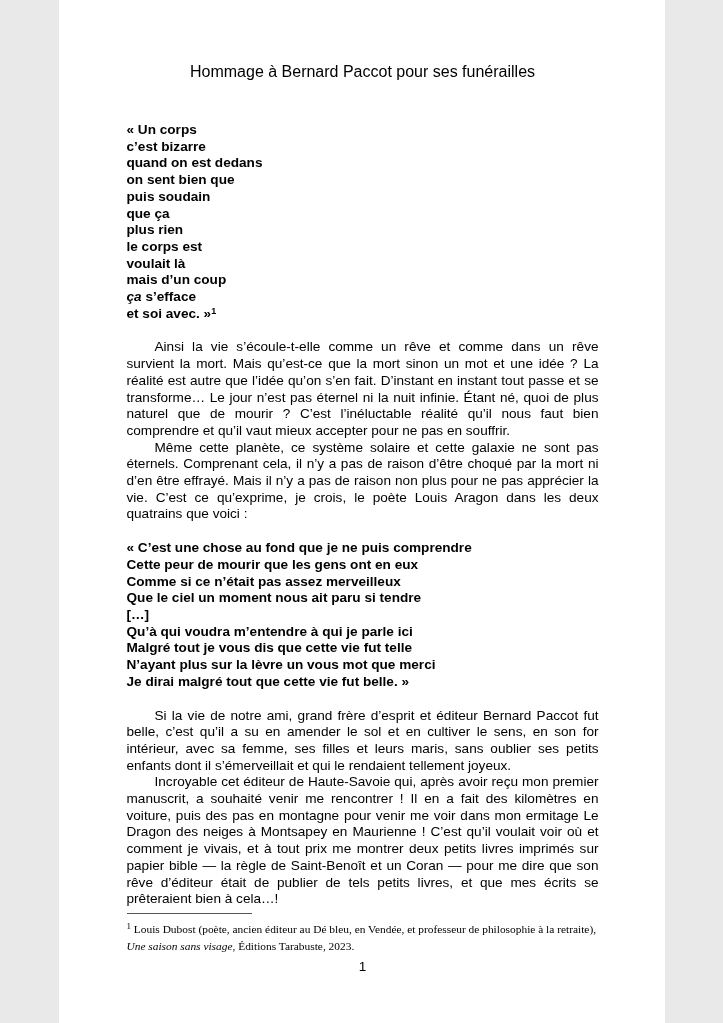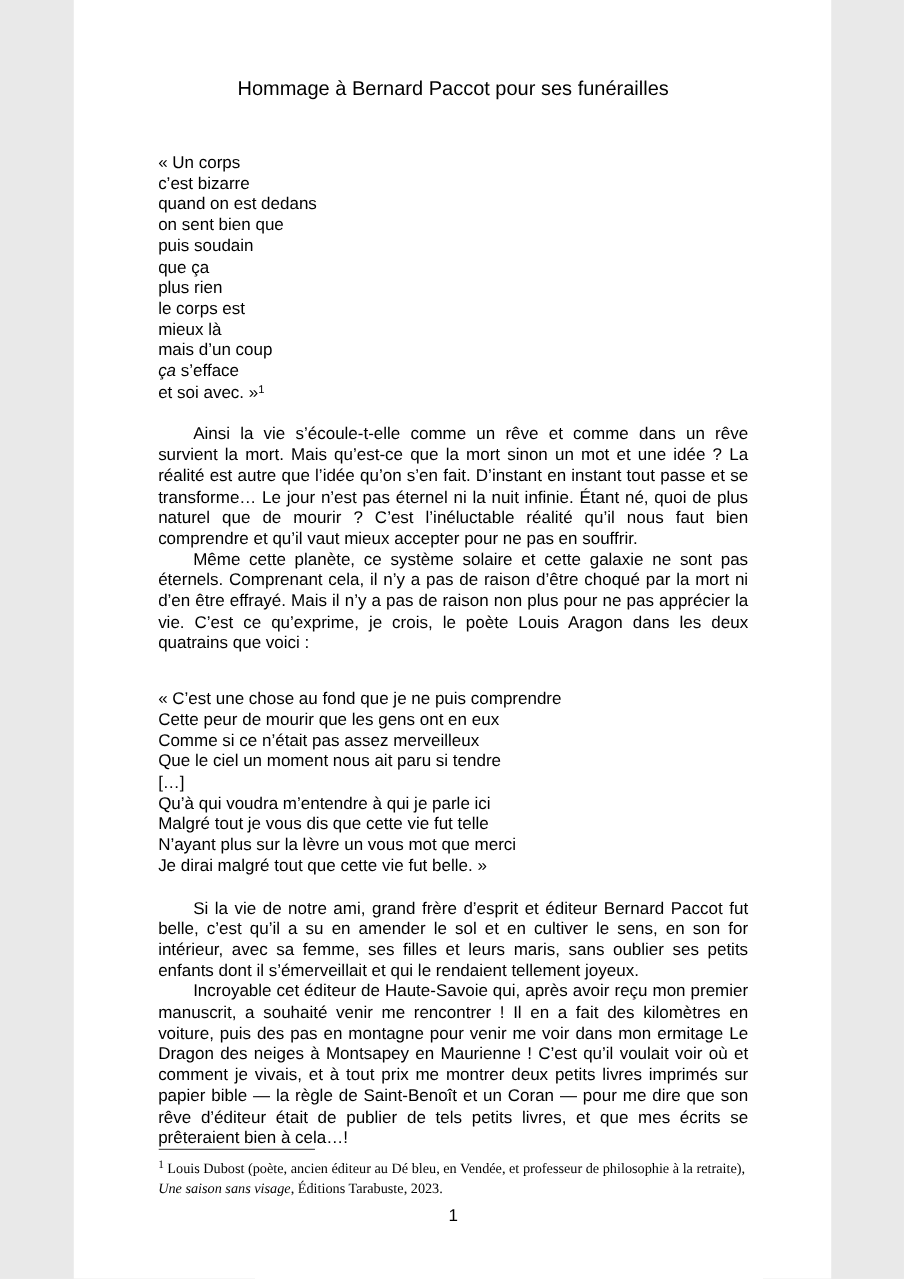--- a/index.html
+++ b/index.html
@@ -25,31 +25,32 @@
   }
   .doc-title {
     text-align: center;
     font-size: 16px;
     line-height: 20px;
     font-weight: normal;
     margin: 0 0 40px 0;
   }
   .poem {
     margin: 0 0 17px 0;
+    font-weight: bold;
   }
   .poem-line {
     white-space: pre-wrap;
   }
   .body-paragraph {
     margin: 0;
     text-align: justify;
     text-indent: 28px;
   }
   .group-end {
-    margin-bottom: 28px;
+    margin-bottom: 17px;
   }
   .it { font-style: italic; }
   sup.fn-ref {
     font-size: 9px;
     line-height: 0;
     vertical-align: baseline;
     position: relative;
     top: -4px;
   }
   .footnote-area {
@@ -83,21 +84,21 @@
 
   <div class="poem">
     <div class="poem-line">«&nbsp;Un corps</div>
     <div class="poem-line">c’est bizarre</div>
     <div class="poem-line">quand on est dedans</div>
     <div class="poem-line">on sent bien que</div>
     <div class="poem-line">puis soudain</div>
     <div class="poem-line">que ça</div>
     <div class="poem-line">plus rien</div>
     <div class="poem-line">le corps est</div>
-    <div class="poem-line">mieux là</div>
+    <div class="poem-line">voulait là</div>
     <div class="poem-line">mais d’un coup</div>
     <div class="poem-line"><span class="it">ça</span><span> s’efface</span></div>
     <div class="poem-line"><span>et soi avec.&nbsp;»</span><sup class="fn-ref">1</sup></div>
   </div>
 
   <p class="body-paragraph">Ainsi la vie s’écoule-t-elle comme un rêve et comme dans un rêve survient la mort. Mais qu’est-ce que la mort sinon un mot et une idée&nbsp;? La réalité est autre que l’idée qu’on s’en fait. D’instant en instant tout passe et se transforme… Le jour n’est pas éternel ni la nuit infinie. Étant né, quoi de plus naturel que de mourir&nbsp;? C’est l’inéluctable réalité qu’il nous faut bien comprendre et qu’il vaut mieux accepter pour ne pas en souffrir.</p>
   <p class="body-paragraph group-end">Même cette planète, ce système solaire et cette galaxie ne sont pas éternels. Comprenant cela, il n’y a pas de raison d’être choqué par la mort ni d’en être effrayé. Mais il n’y a pas de raison non plus pour ne pas apprécier la vie. C’est ce qu’exprime, je crois, le poète Louis Aragon dans les deux quatrains que voici&nbsp;:</p>
 
   <div class="poem">
     <div class="poem-line">«&nbsp;C’est une chose au fond que je ne puis comprendre</div>

